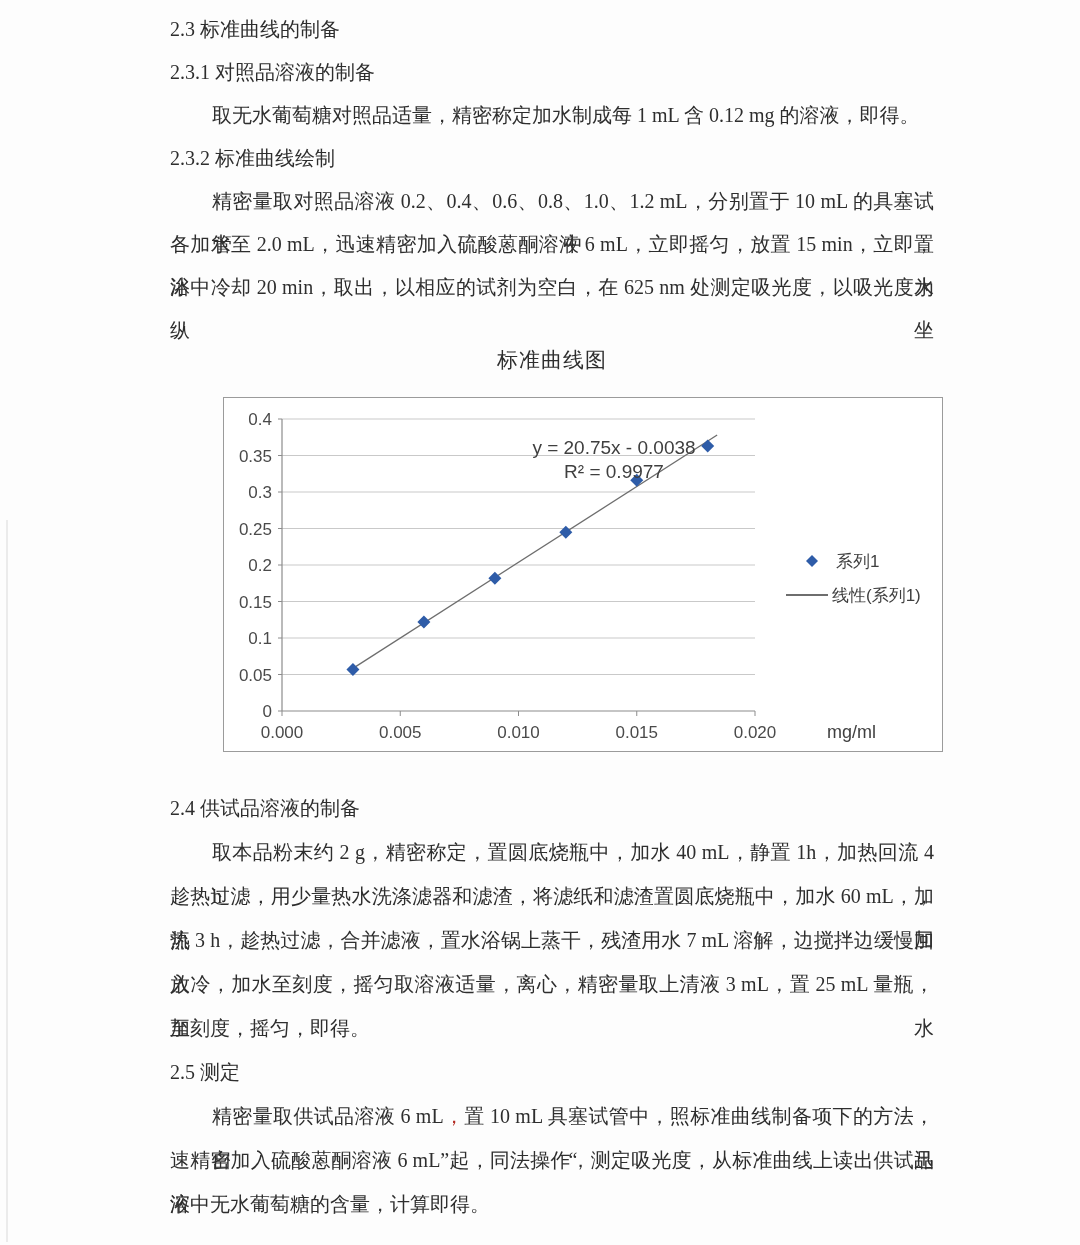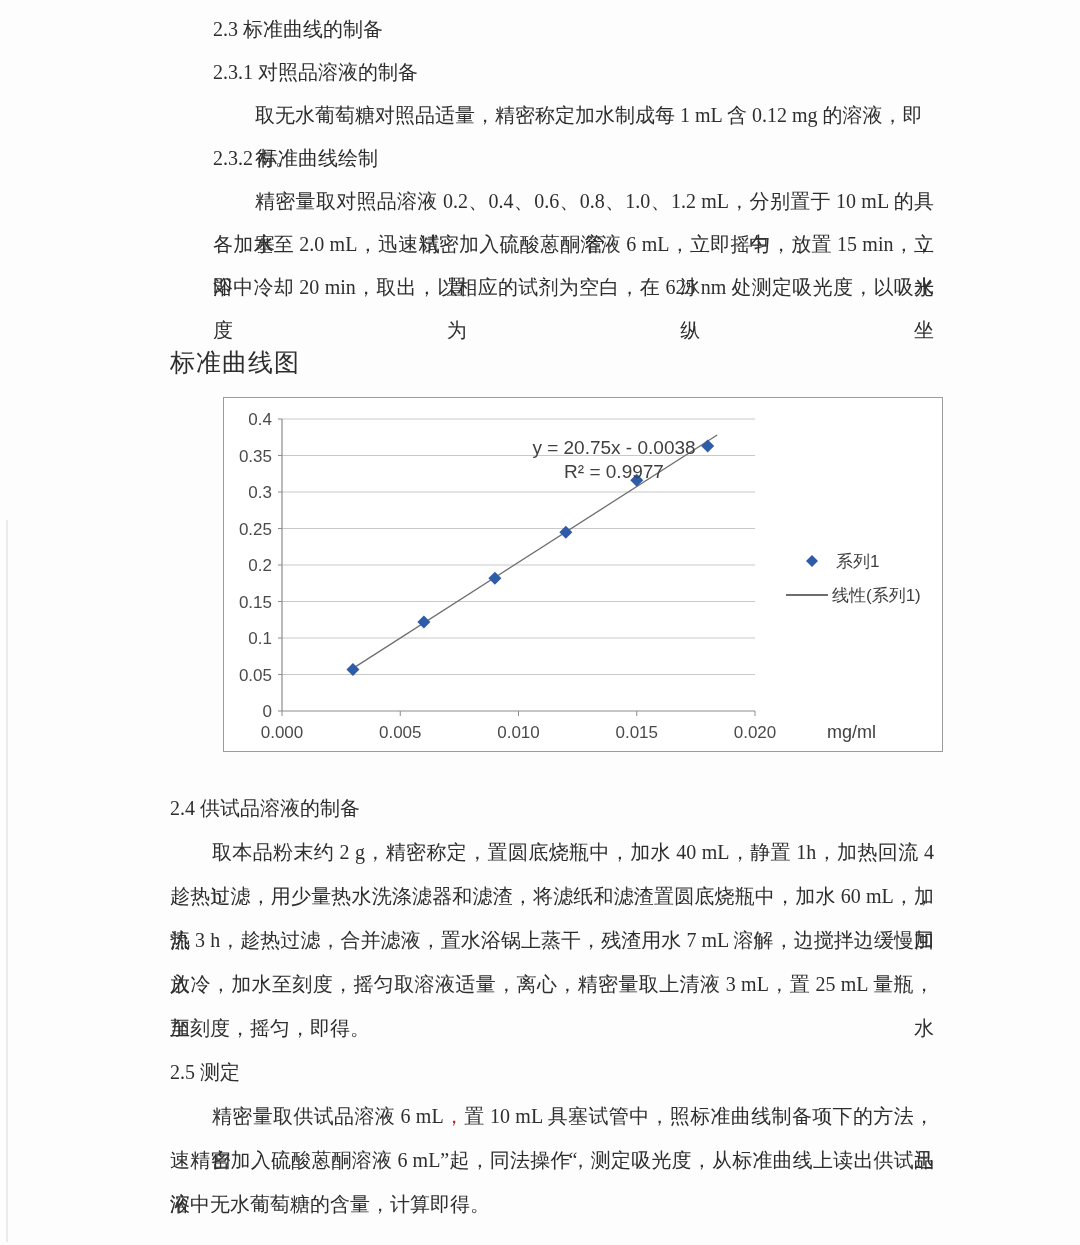--- a/index.html
+++ b/index.html
@@ -7,30 +7,30 @@
     position:relative;
     width:1080px;height:1245px;
     background:#fdfdfd;
     font-family:"Liberation Serif", serif;
     color:#2e2e2e;
     overflow:hidden;
   }
   .scan-edge{position:absolute;left:6px;top:520px;width:2px;height:722px;background:#ebebeb;}
   .textcol{position:absolute;left:170px;width:764px;font-size:20px;}
   .block1{top:8px;}
-  .block1 .line{height:43px;line-height:43px;margin-left:43px;}
+  .block1 .line{height:43px;line-height:43px;}
   .block2{top:786px;}
   .block2 .line{height:44px;line-height:44px;}
   .line{white-space:normal;text-align:left;}
   .line.fill{text-align:justify;text-align-last:justify;}
   .line.indent{padding-left:42px;}
   .red{color:#b32a22;}
   .chart-title{
     position:absolute;left:170px;top:346px;width:764px;
-    font-size:25px;letter-spacing:1px;
+    text-align:center;font-size:21px;letter-spacing:1px;
   }
   .chart-box{
     position:absolute;left:223px;top:397px;width:720px;height:355px;
     border:1px solid #9b9b9b;background:#ffffff;box-sizing:border-box;
   }
   svg text{font-family:"Liberation Sans", sans-serif;}
 </style>
 </head>
 <body>
 

